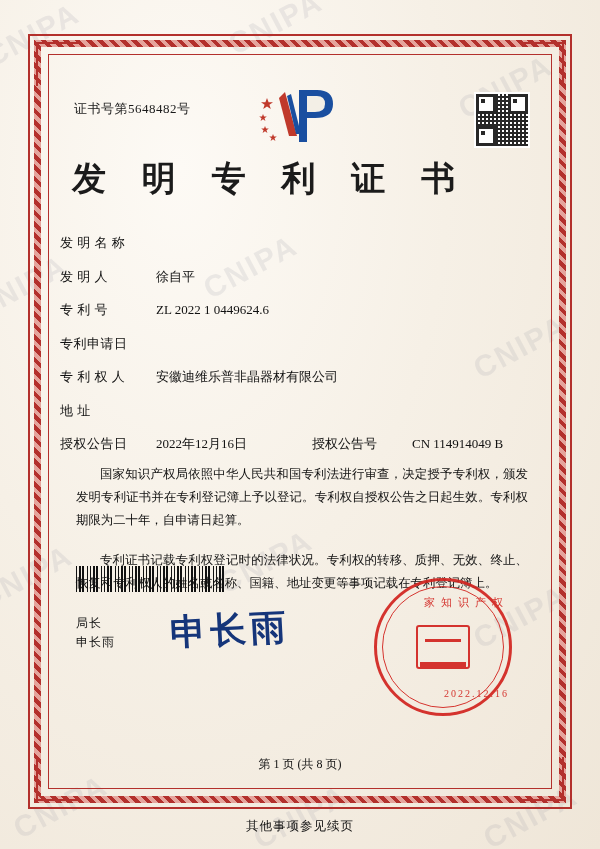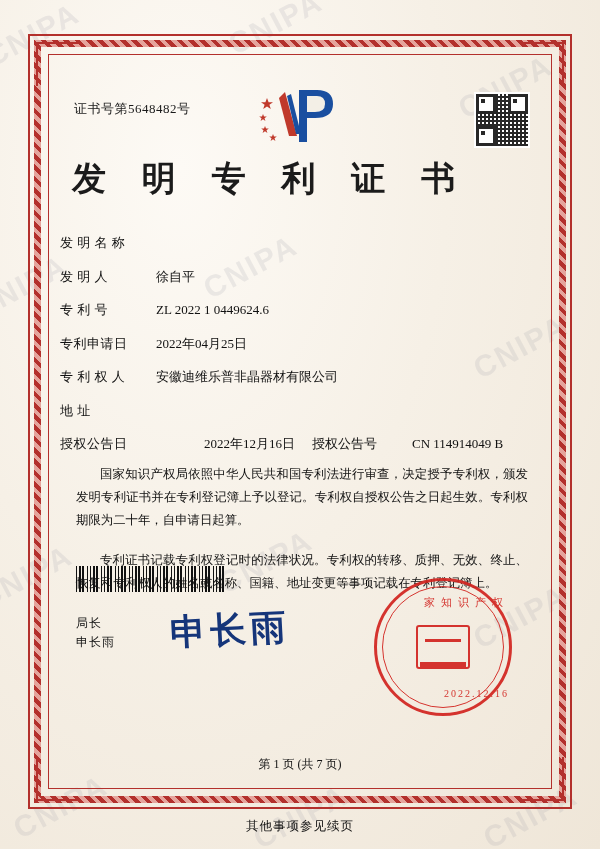--- a/index.html
+++ b/index.html
@@ -109,21 +109,21 @@
   }
 
   .fields{position:absolute;left:0;right:10px;top:168px;}
   .row{
     display:flex;align-items:baseline;margin-bottom:15.5px;font-size:13px;color:#111;
   }
   .lbl{width:96px;flex:none;letter-spacing:0.5px;}
   .val{flex:1;}
   .row-two{display:flex;}
   .row-two .half{display:flex;align-items:baseline;}
-  .row-two .half.a{width:252px;gap:48px;}
+  .row-two .half.a{width:252px;}
   .row-two .lbl2{width:100px;flex:none;}
 
   .para{
     position:absolute;left:16px;right:12px;top:380px;
     font-size:12.4px;line-height:1.85;color:#111;text-align:justify;
   }
   .para p{margin:17px 0 2px 0;text-indent:24px;}
 
   .barcode{
     position:absolute;left:16px;top:500px;width:150px;height:26px;
@@ -246,21 +246,20 @@
         <div class="val">徐自平</div>
       </div>
 
       <div class="row">
         <div class="lbl">专 利 号</div>
         <div class="val">ZL 2022 1 0449624.6</div>
       </div>
 
       <div class="row">
         <div class="lbl">专利申请日</div>
-        <div class="val">2022年04月25日</div>
       </div>
 
       <div class="row">
         <div class="lbl">专 利 权 人</div>
         <div class="val">安徽迪维乐普非晶器材有限公司</div>
       </div>
 
       <div class="row">
         <div class="lbl">地 址</div>
       </div>
@@ -291,17 +290,17 @@
     </div>
     <div class="signature">申长雨</div>
 
     <div class="seal">
       <div class="seal-ring"></div>
       <div class="seal-top">家知识产权</div>
       <div class="seal-emblem"></div>
       <div class="seal-bottom">2022.12.16</div>
     </div>
 
-    <div class="pageno">第 1 页 (共 7 页)</div>
+    <div class="pageno">第 1 页 (共 8 页)</div>
   </div>
 
   <div class="footnote">其他事项参见续页</div>
 </div>
 
 </body></html>

